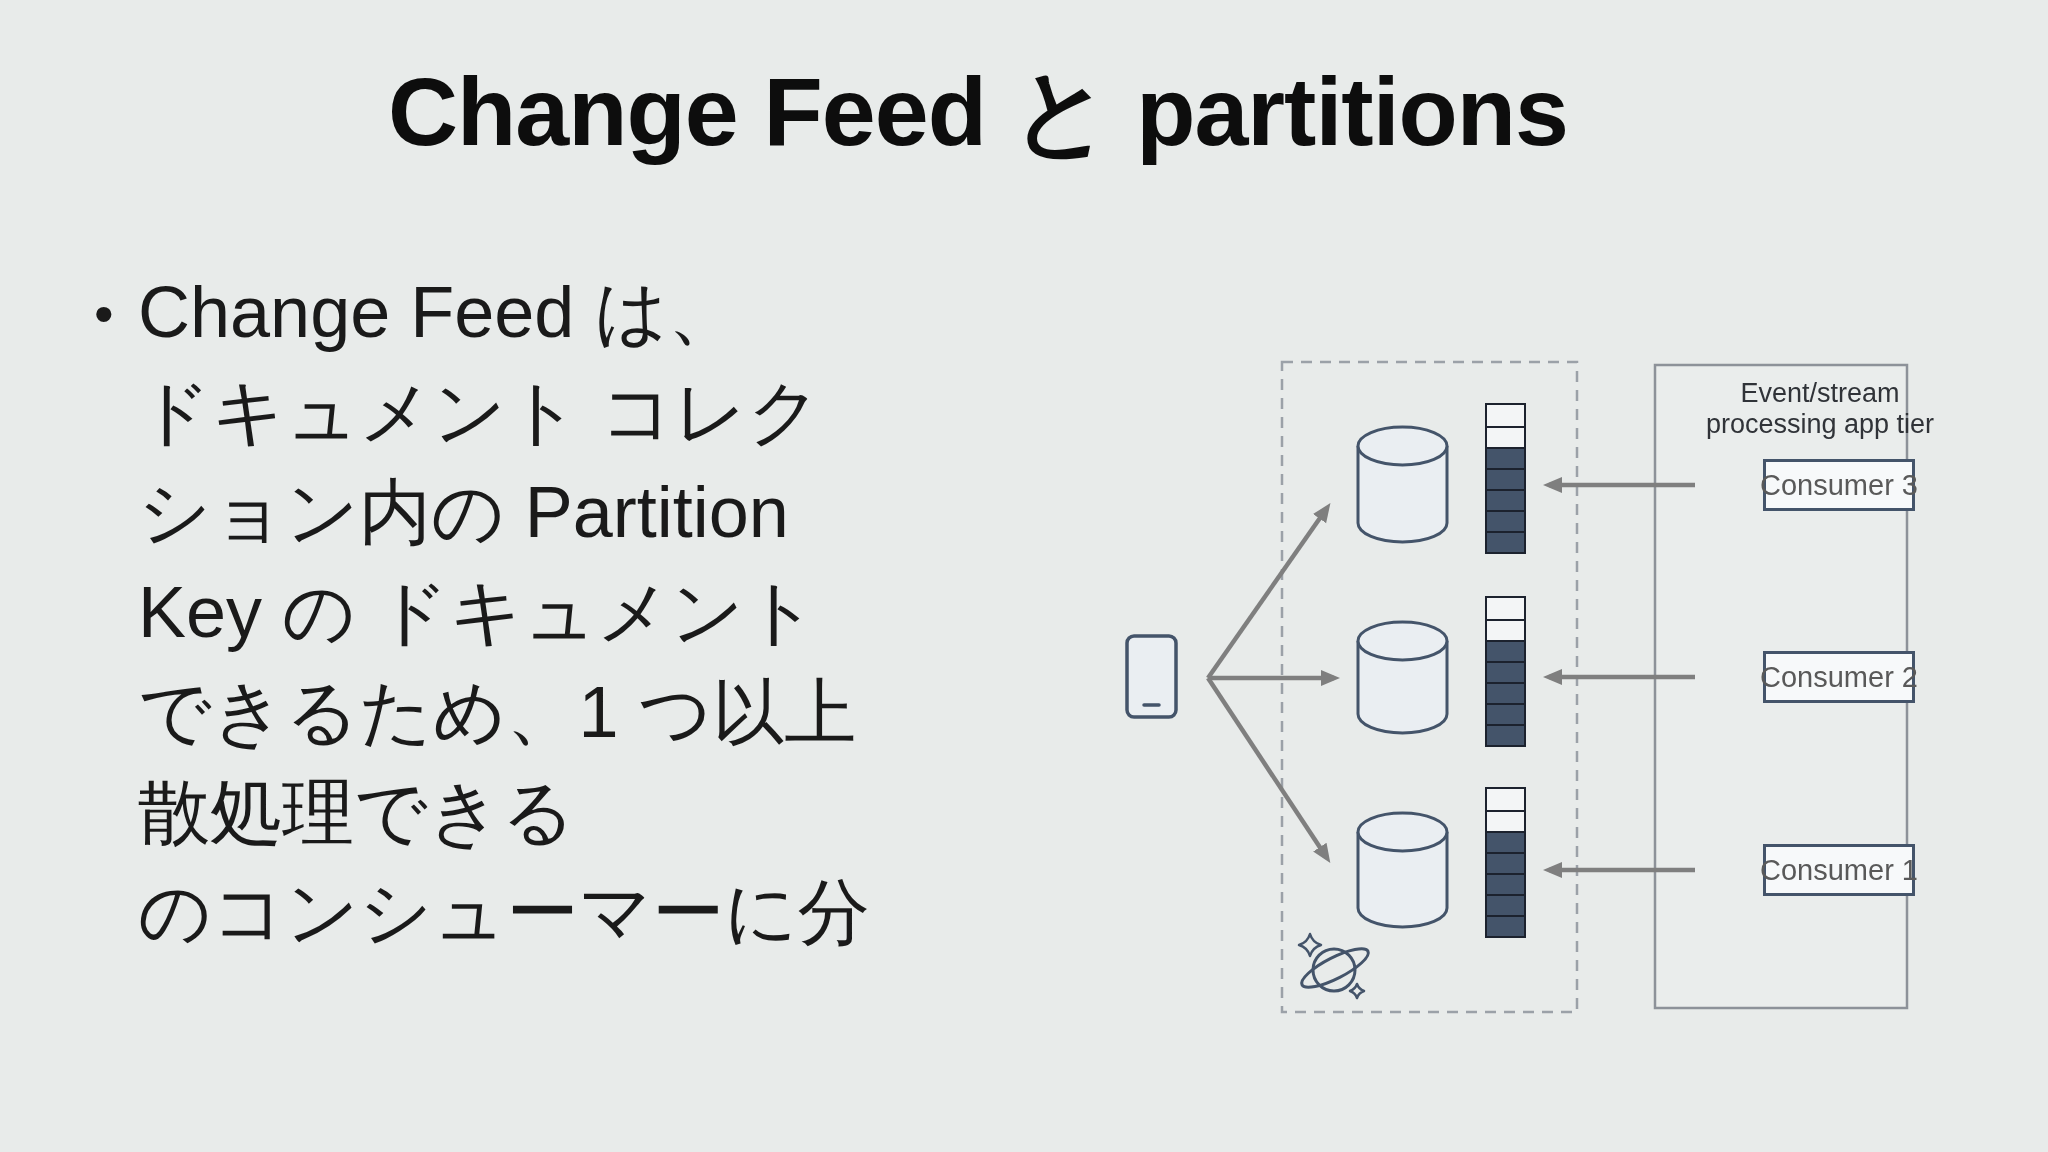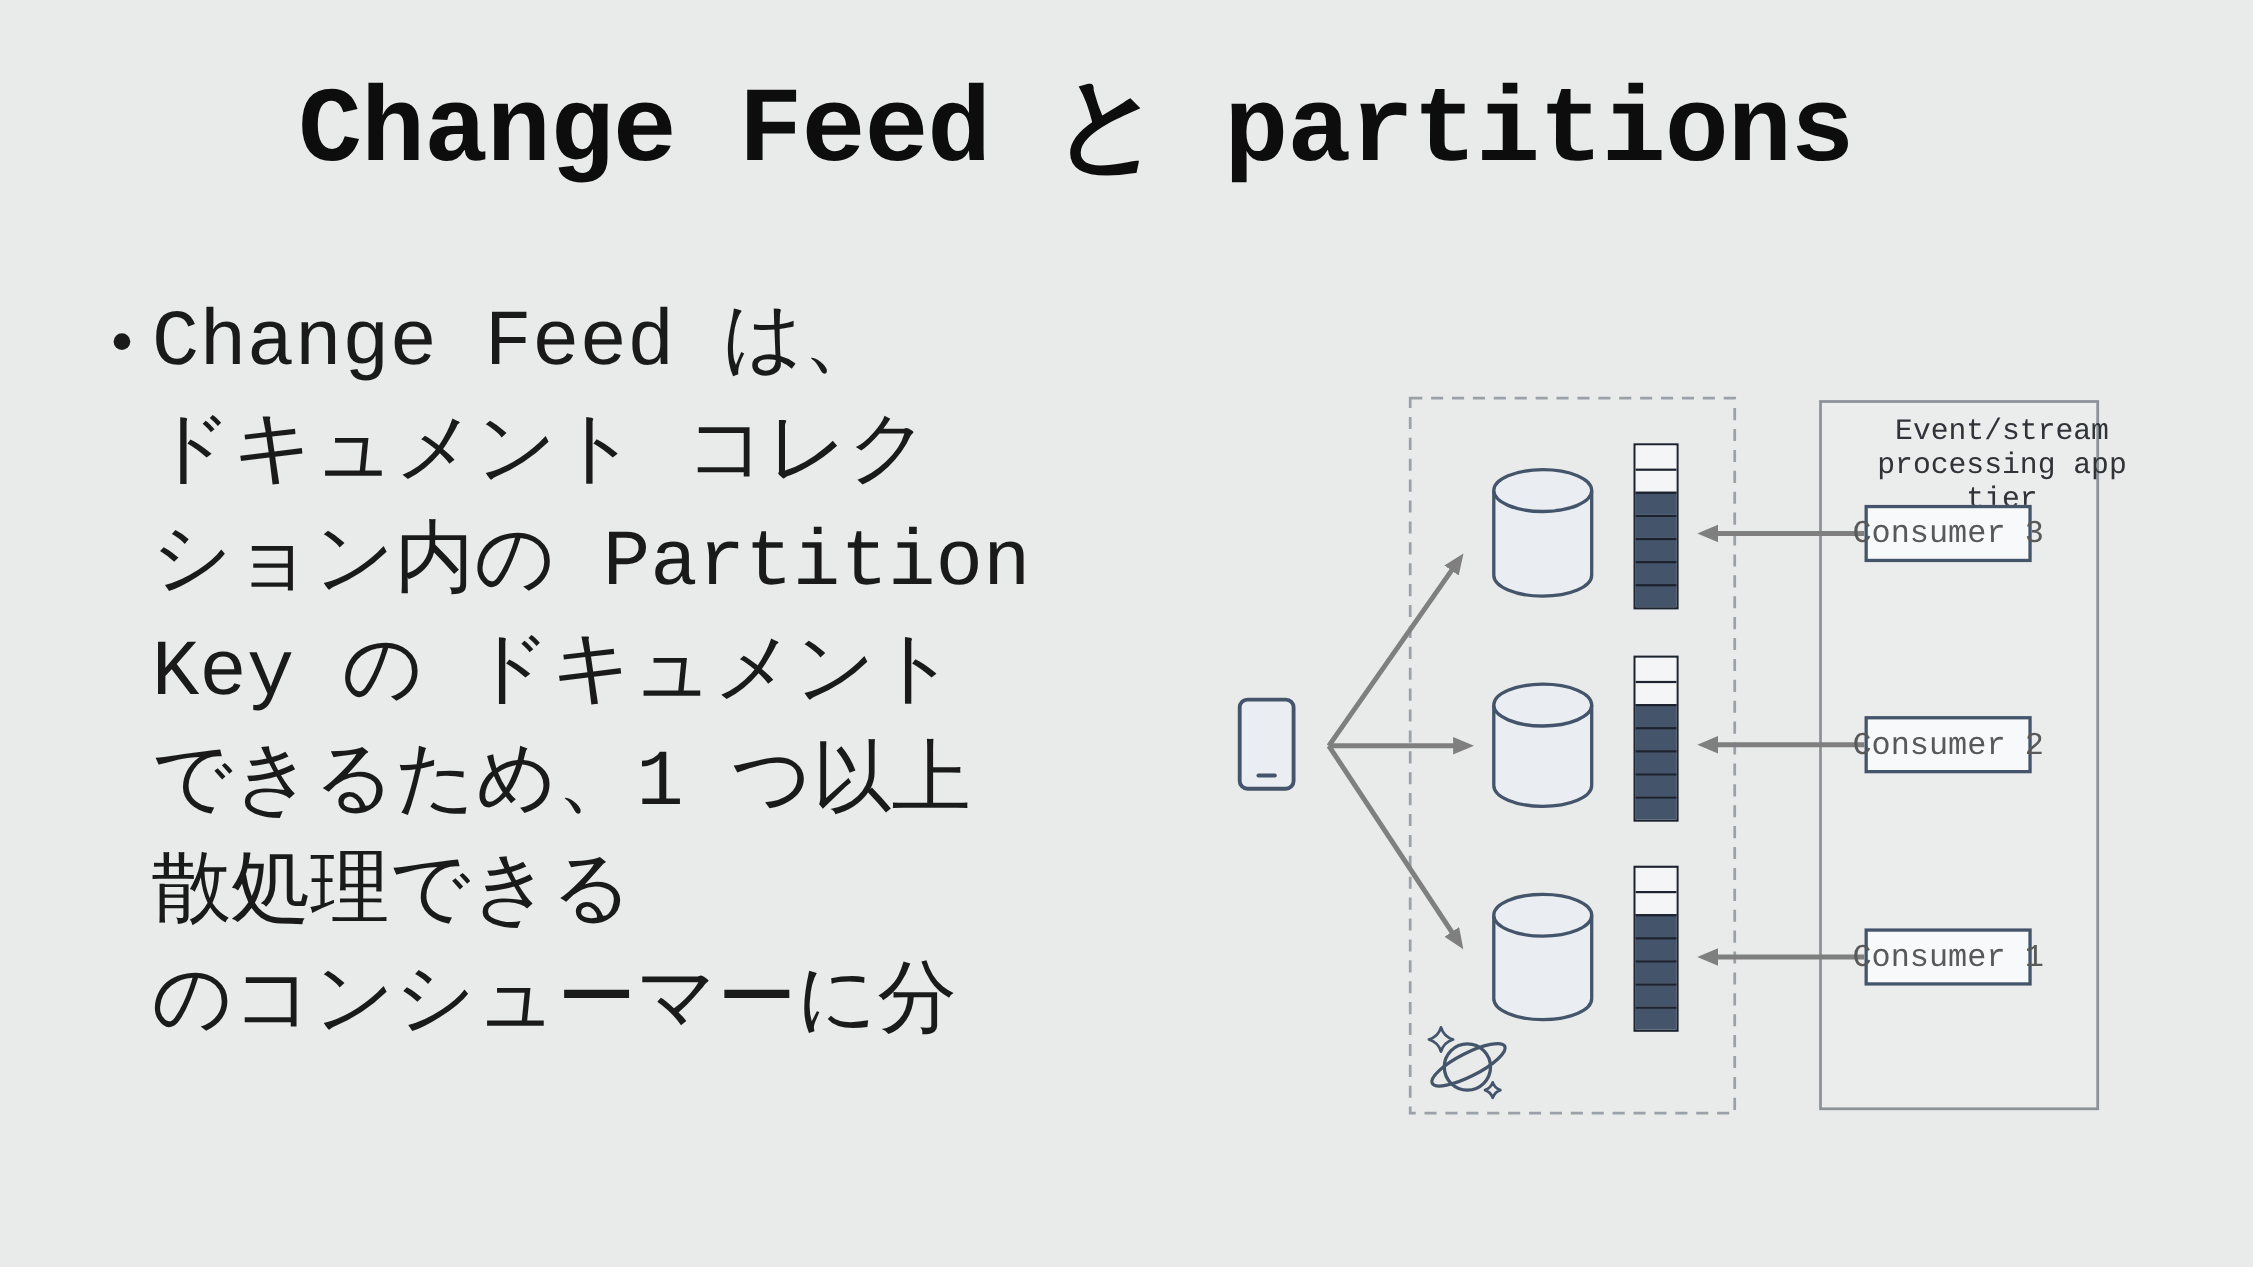--- a/index.html
+++ b/index.html
@@ -2,21 +2,21 @@
 <html style="--background: #E8EBEA; --title-text: #0D0D0D; --body-text: #1A1A1A; --accent-dark: #44546A; --cylinder-fill: #EAEEF2; --bar-light: #F3F5F6; --bar-border: #1C222E; --arrow-gray: #7F7F7F; --tier-border: #8D9299; --tier-text: #303338; --dashed-border: #9BA1A8; --consumer-fill: #F7F9FA; --consumer-text: #595959;"><head>
 <meta charset="utf-8">
 <style>
   * { margin:0; padding:0; box-sizing:border-box; }
   html,body { width:2048px; height:1152px; overflow:hidden; }
   body {
     background: var(--background,#E8EBEA);
     font-family: "Liberation Sans","DejaVu Sans",sans-serif;
     position: relative;
   }
-  .slide { position:absolute; inset:0;font-family:Liberation Mono, monospace; }
+  .slide { position:absolute; inset:0; }
 
   
   .title {
     position:absolute; top:48px; left:-46px; width:100%;
     text-align:center;
     font-size:97px; font-weight:700; letter-spacing:-1px;
     color: var(--title-text,#0D0D0D);
     white-space:nowrap;
   }
 
@@ -50,21 +50,21 @@
   
   .app-tier-label {
     position:absolute; left:1655px; top:378px; width:252px;
     text-align:center; font-size:27px; line-height:31px;
     color: var(--tier-text,#303338);
     margin-left: 39px;
   }
 
   
   .consumer {
-    position:absolute; left:1695px; width:152px; height:52px;
+    position:absolute; left:1763px; width:152px; height:52px;
     border:3px solid var(--accent-dark,#44546A);
     background: var(--consumer-fill,#F7F9FA);
     color: var(--consumer-text,#595959);
     font-size:29px;
     display:flex; align-items:center; justify-content:center;
     white-space:nowrap;
   }
   .consumer-3 { top:459px; }
   .consumer-2 { top:651px; }
   .consumer-1 { top:844px; }

